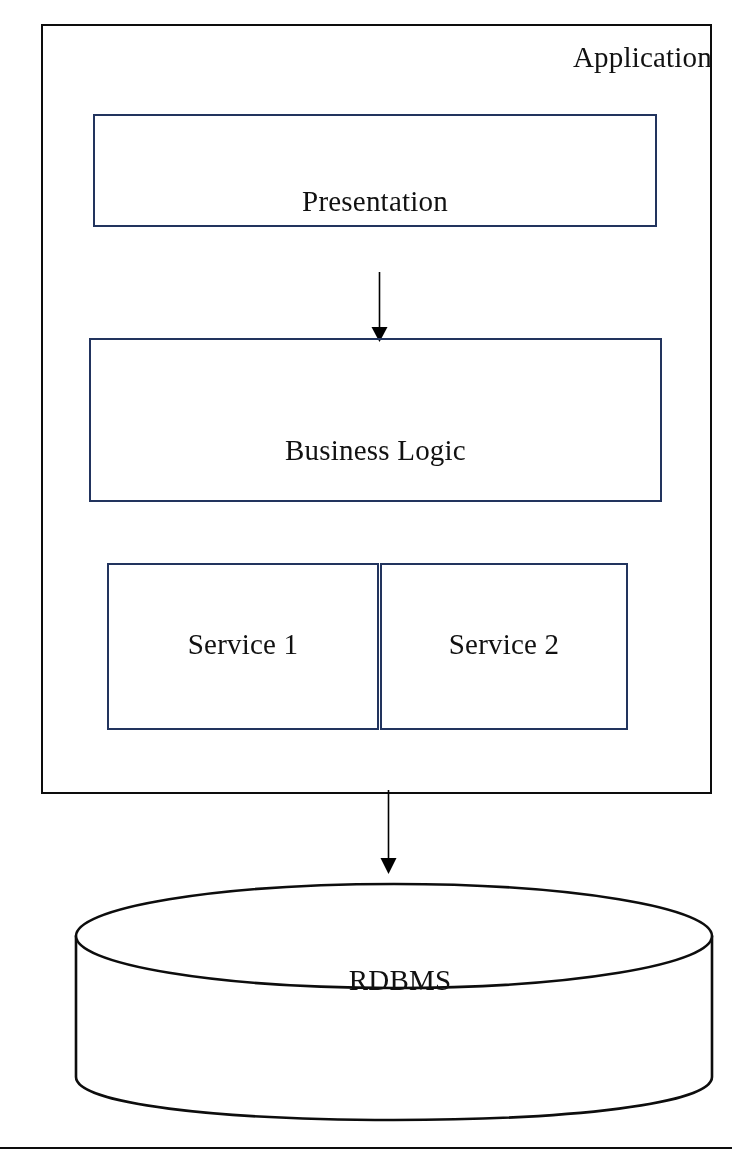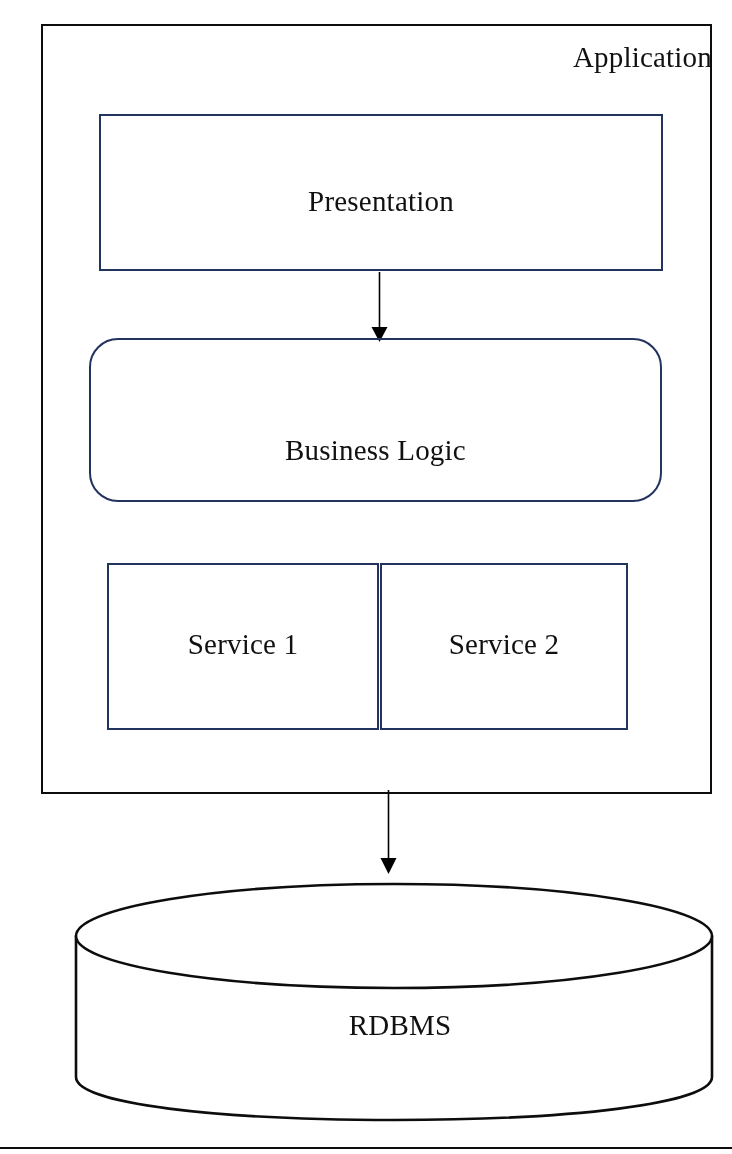--- a/index.html
+++ b/index.html
@@ -52,33 +52,32 @@
   .layer-label {
     position: absolute;
     width: 100%;
     text-align: center;
     font-size: 29px;
     line-height: 34px;
     color: #111111;
     letter-spacing: 0.2px;
   }
   #presentation-box {
-    left: 99px;
+    left: 93px;
     top: 114px;
     width: 564px;
-    height: 157px;
+    height: 113px;
   }
   #presentation-box .layer-label { top: 68px; }
 
   #business-logic-box {
     left: 89px;
     top: 338px;
     width: 573px;
     height: 164px;
-    border-radius: 29px;
   }
   #business-logic-box .layer-label { top: 93px; }
 
   #service-1-box {
     left: 93px;
     top: 563px;
     width: 272px;
     height: 167px;
     margin-left: 14px;
   }
@@ -114,21 +113,21 @@
     position: absolute;
     left: 68px;
     top: 876px;
     width: 652px;
     height: 248px;
     overflow: visible;
   }
   .rdbms-label {
     position: absolute;
     left: 76px;
-    top: 1008px;
+    top: 963px;
     width: 648px;
     text-align: center;
     font-size: 29px;
     line-height: 34px;
     color: #111111;
     letter-spacing: 0.2px;
   }
   
   .page-rule {
     position: absolute;

